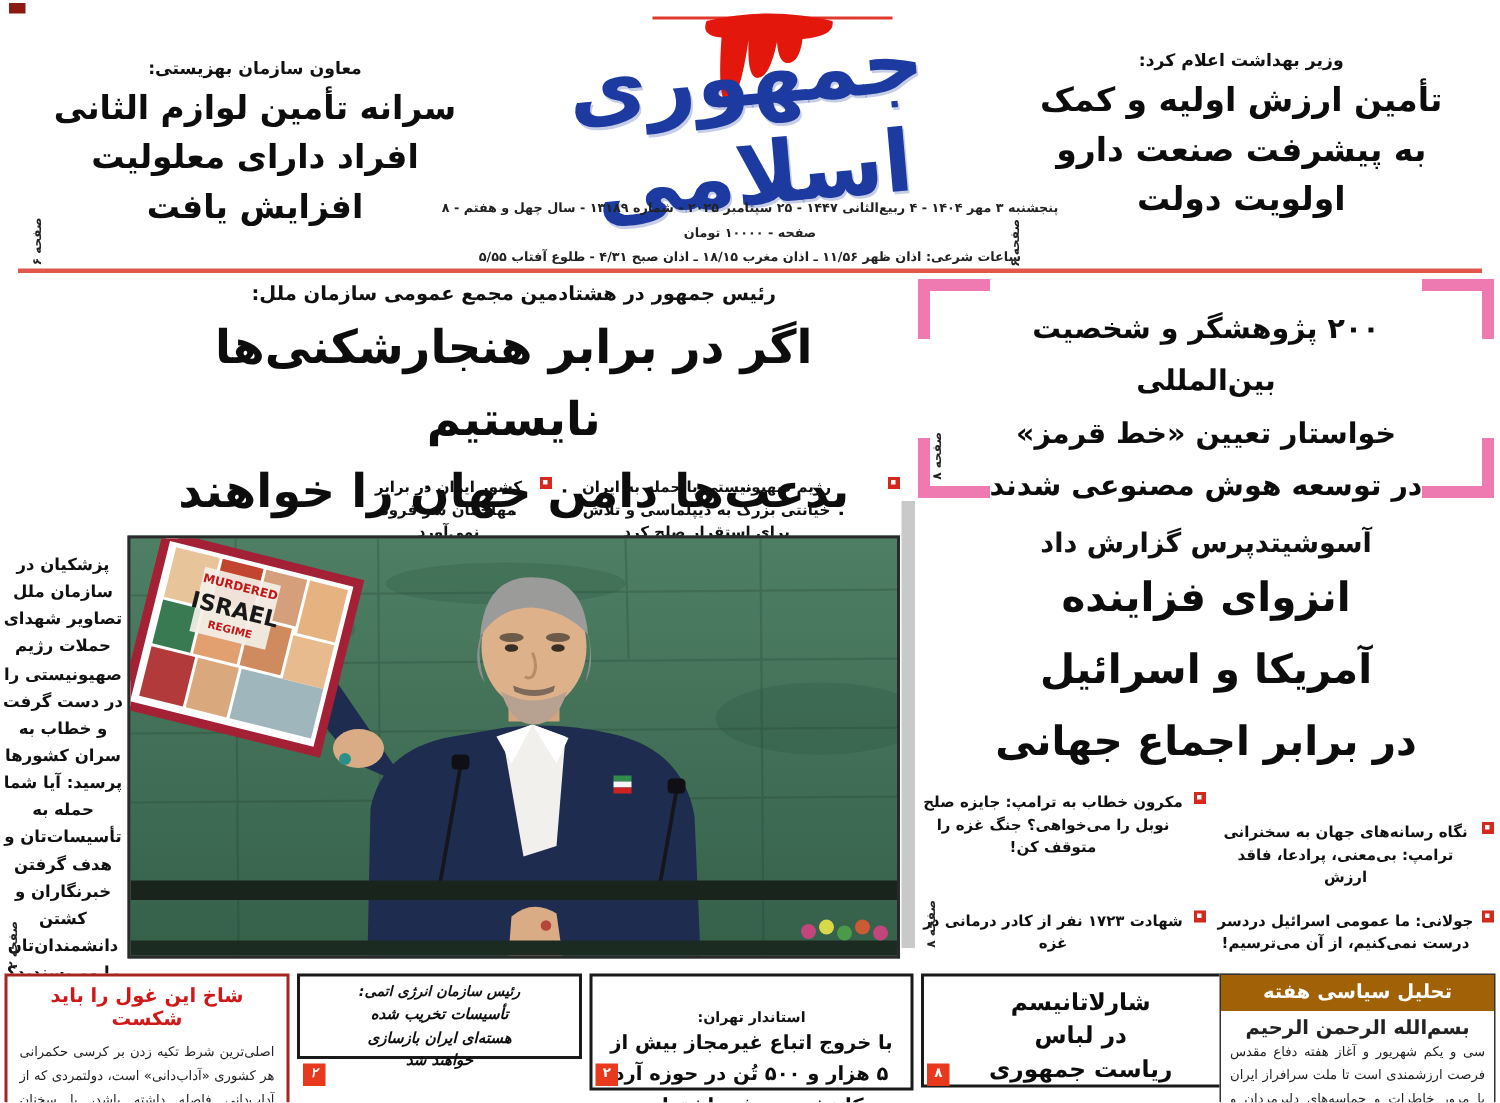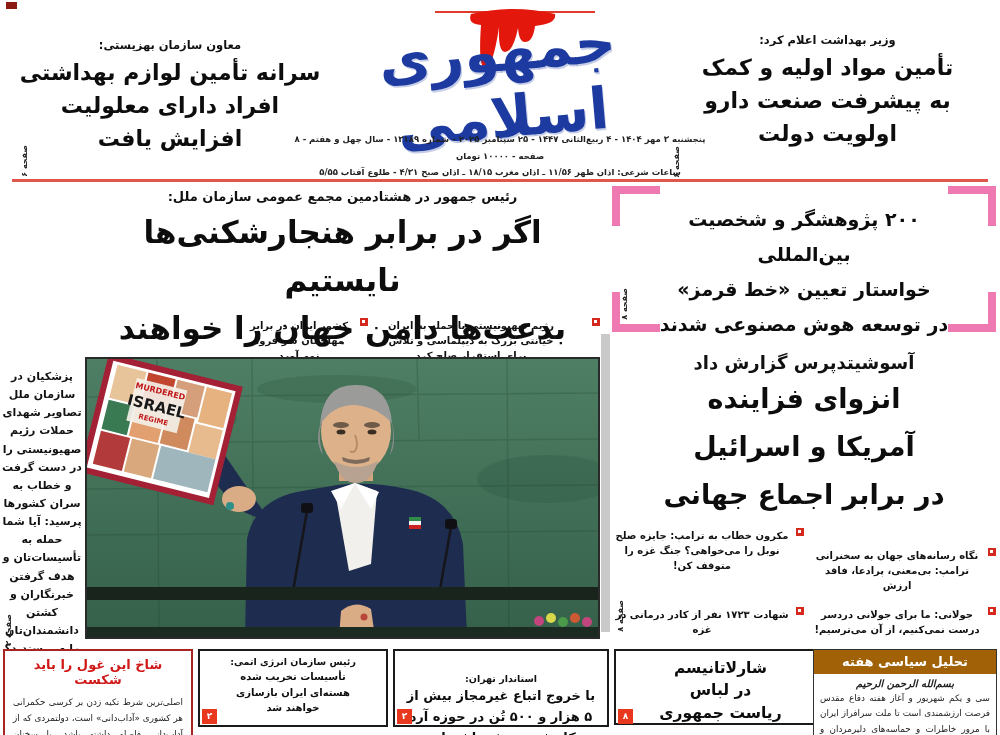--- a/index.html
+++ b/index.html
@@ -41,31 +41,31 @@
                 transform:rotate(-5deg);letter-spacing:-2px;text-shadow:1px 2px 0 rgba(28,58,160,.25);">جمهوری اسلامی</div>
   </div>
   <div class="abs ctr" style="left:290px;top:131px;width:420px;font-size:8.5px;line-height:1.95;color:#222;font-weight:bold;">
     <div>پنجشنبه ۳ مهر ۱۴۰۴ - ۴ ربیع‌الثانی ۱۴۴۷ - ۲۵ سپتامبر ۲۰۲۵ - شماره ۱۳۱۸۹ - سال چهل و هفتم - ۸ صفحه - ۱۰۰۰۰ تومان</div>
     <div>ساعات شرعی: اذان ظهر ۱۱/۵۶ ـ اذان مغرب ۱۸/۱۵ ـ اذان صبح ۴/۳۱ - طلوع آفتاب ۵/۵۵</div>
   </div>
 
   <div class="abs" style="left:10px;top:38px;width:320px;">
     <div class="ctr kicker" style="font-size:11.5px;">معاون سازمان بهزیستی:</div>
     <div class="ctr hl" style="font-size:22px;line-height:1.5;margin-top:4px;">
-      <div>سرانه تأمین لوازم بهداشتی</div>
+      <div>سرانه تأمین لوازم الثانی</div>
       <div>افراد دارای معلولیت</div>
       <div>افزایش یافت</div>
     </div>
   </div>
   <div class="abs pageref" style="left:20px;top:145px;">صفحه ۶</div>
 
   <div class="abs" style="left:665px;top:33px;width:325px;">
     <div class="ctr kicker" style="font-size:11.5px;">وزیر بهداشت اعلام کرد:</div>
     <div class="ctr hl" style="font-size:22px;line-height:1.5;margin-top:4px;">
-      <div>تأمین مواد اولیه و کمک</div>
+      <div>تأمین ارزش اولیه و کمک</div>
       <div>به پیشرفت صنعت دارو</div>
       <div>اولویت دولت</div>
     </div>
   </div>
   <div class="abs pageref" style="left:672px;top:146px;">صفحه ۶</div>
 
   <div class="abs rule" style="left:12px;top:179px;width:976px;height:3px;"></div>
 
   <div class="abs" style="left:85px;top:189px;width:515px;">
     <div class="ctr kicker" style="font-size:13px;">رئیس جمهور در هشتادمین مجمع عمومی سازمان ملل:</div>
@@ -217,39 +217,39 @@
     <div class="brief" style="width:50%;box-sizing:border-box;padding-left:6px;margin-top:20px;">
       <span class="mk"></span>
         <span class="t">نگاه رسانه‌های جهان به سخنرانی ترامپ: بی‌معنی، پرادعا، فاقد ارزش</span>
     </div>
     <div class="brief" style="width:50%;box-sizing:border-box;">
       <span class="mk"></span>
         <span class="t">مکرون خطاب به ترامپ: جایزه صلح نوبل را می‌خواهی؟ جنگ غزه را متوقف کن!</span>
     </div>
     <div class="brief" style="width:50%;box-sizing:border-box;padding-left:6px;">
       <span class="mk"></span>
-        <span class="t">جولانی: ما برای جولانی دردسر درست نمی‌کنیم، از آن می‌ترسیم!</span>
+        <span class="t">جولانی: ما عمومی اسرائیل دردسر درست نمی‌کنیم، از آن می‌ترسیم!</span>
     </div>
     <div class="brief" style="width:50%;box-sizing:border-box;">
       <span class="mk"></span>
         <span class="t">شهادت ۱۷۲۳ نفر از کادر درمانی در غزه</span>
     </div>
     <div class="brief" style="width:78%;margin-right:40px;font-size:11px;">
       <span class="mk"></span>
         <span class="t">موج جدید کشتی‌ها از سراسر جهان در راه غزه</span>
     </div>
   </div>
   <div class="abs pageref" style="left:616px;top:600px;">صفحه ۸</div>
 
   <div class="bbox" style="left:3px;width:190px;height:115px;border:2px solid #a82420;padding:6px 8px;">
     <div class="ctr" style="font-size:13px;font-weight:bold;color:#d01818;">شاخ این غول را باید شکست</div>
     <div class="just" style="font-size:8.8px;line-height:1.8;margin-top:8px;color:#222;">اصلی‌ترین شرط تکیه زدن بر کرسی حکمرانی هر کشوری «آداب‌دانی» است، دولتمردی که از آداب‌دانی فاصله داشته باشد، با سخنان نسنجیده خود، هم برای کشورش مشکل ایجاد می‌کند و هم...</div>
   </div>
 
-  <div class="bbox" style="left:198px;width:190px;height:78px;border:2px solid #1a1a1a;padding:5px 0;">
+  <div class="bbox" style="left:198px;width:190px;height:57px;border:2px solid #1a1a1a;padding:5px 0;font-style:italic;">
     <div class="ctr kicker" style="font-size:9.5px;">رئیس سازمان انرژی اتمی:</div>
     <div class="ctr hl" style="font-size:10px;line-height:1.55;margin-top:2px;">
       <div>تأسیسات تخریب شده</div>
       <div>هسته‌ای ایران بازسازی</div>
       <div>خواهند شد</div>
     </div>
     <div class="badge">۲</div>
   </div>
 
   <div class="bbox" style="left:393px;width:216px;height:78px;border:2px solid #1a1a1a;padding:22px 4px;">
@@ -267,18 +267,18 @@
       <div>شارلاتانیسم</div>
       <div>در لباس</div>
       <div>ریاست جمهوری</div>
     </div>
     <div class="badge">۸</div>
   </div>
 
   <div class="bbox" style="left:813px;width:184px;height:115px;border:1.5px solid #333;">
     <div class="ctr" style="height:24px;line-height:24px;background:#a16207;color:#fff;font-size:13px;font-weight:bold;">تحلیل سیاسی هفته</div>
     <div style="padding:4px 6px;">
-      <div class="ctr" style="font-size:10px;font-weight:bold;color:#222;font-style:italic;">بسم‌الله الرحمن الرحیم</div>
+      <div class="ctr" style="font-size:13px;font-weight:bold;color:#222;">بسم‌الله الرحمن الرحیم</div>
       <div class="just" style="font-size:8.8px;line-height:1.75;margin-top:2px;color:#222;">سی و یکم شهریور و آغاز هفته دفاع مقدس فرصت ارزشمندی است تا ملت سرافراز ایران با مرور خاطرات و حماسه‌های دلیرمردان و شیرزنان این مرز و بوم در جبهه‌های جنگ هشت ساله از...</div>
     </div>
   </div>
 
 </div>
 
 </body></html>

